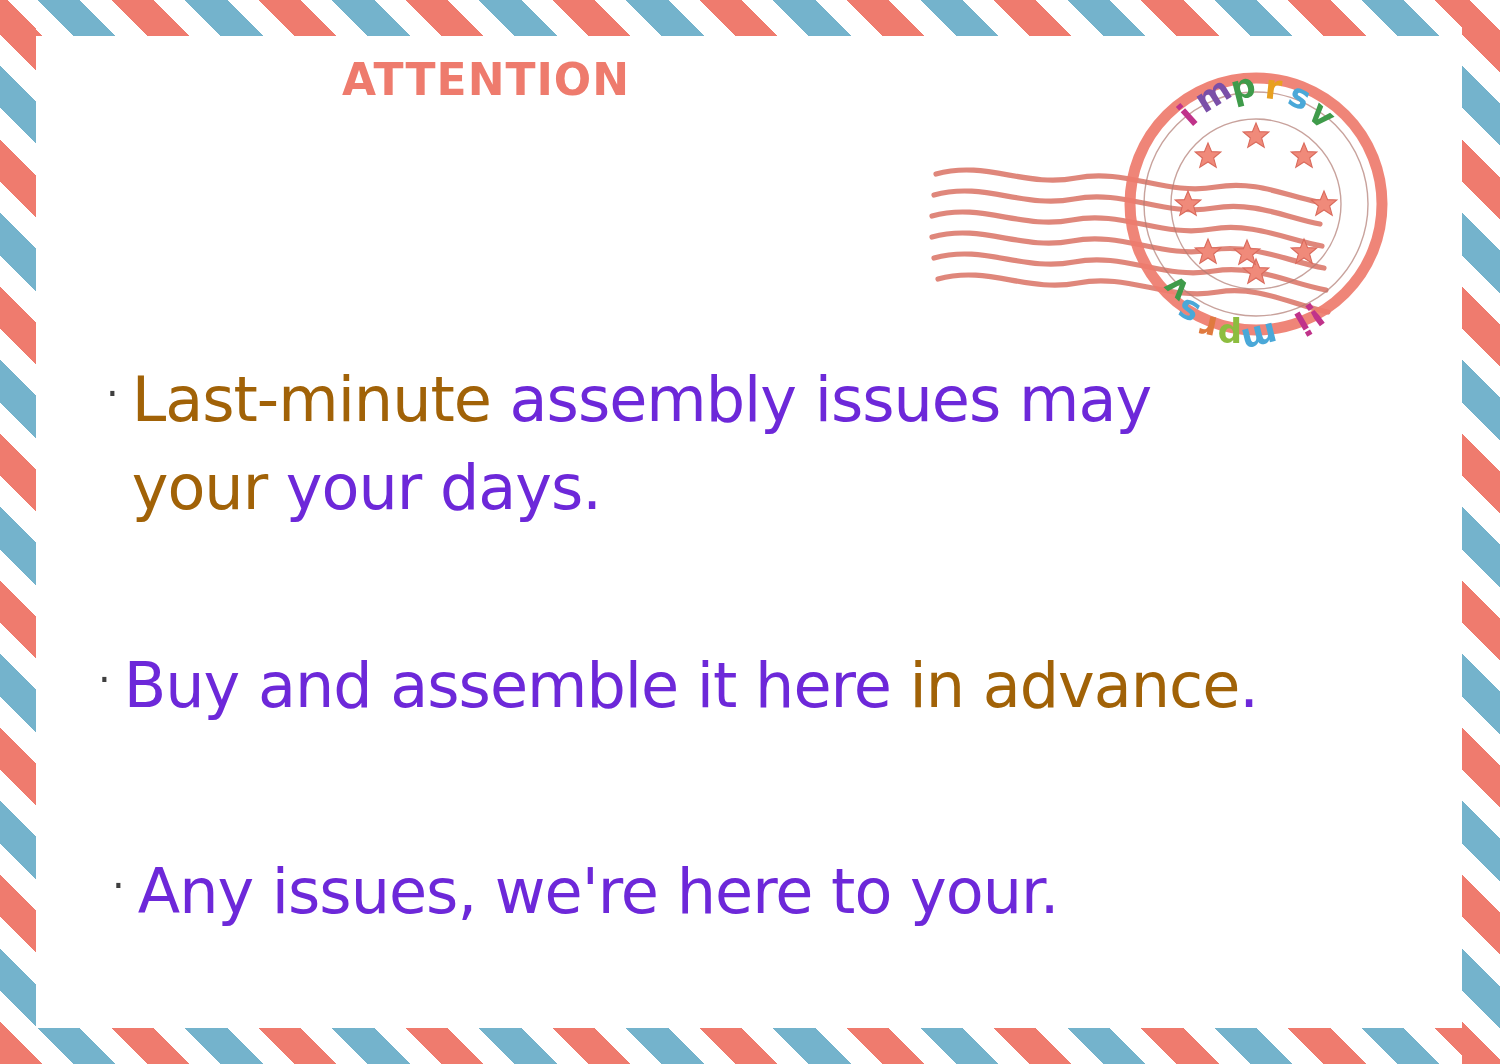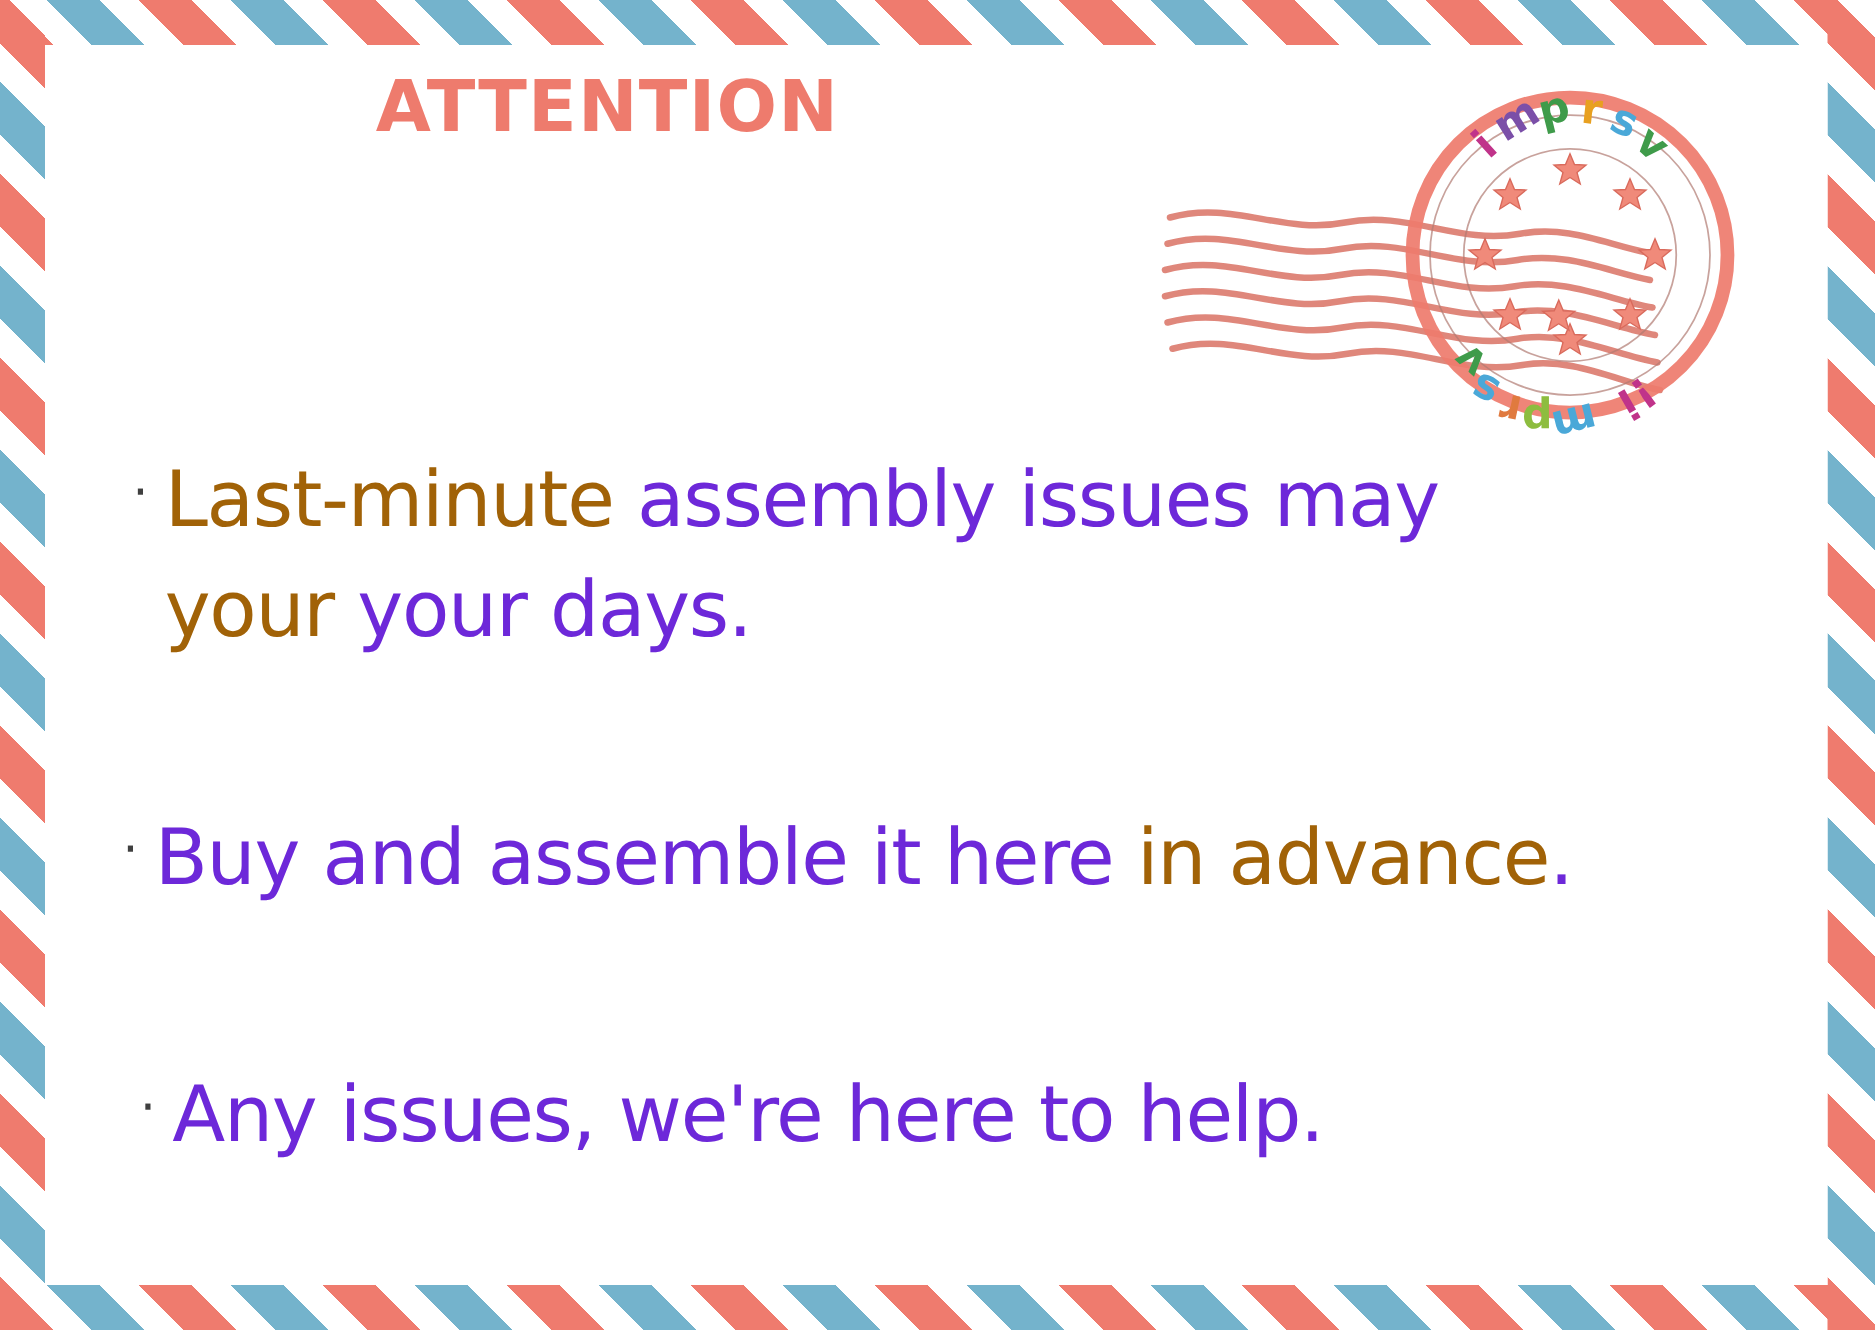--- a/index.html
+++ b/index.html
@@ -61,21 +61,21 @@
   }
 
   .title {
     position: absolute;
     top: 22px;
     left: 0;
     width: 900px;
     text-align: center;
     font-family: "DejaVu Sans", sans-serif;
     font-weight: bold;
-    font-size: 57px;
+    font-size: 44px;
     letter-spacing: 1px;
     color: #ee7b6d;
     line-height: 1;
   }
 
   
   .stamp-wrap {
     position: absolute;
     top: 20px;
     left: 880px;
@@ -195,18 +195,18 @@
         <span class="btext"><span class="hl">Last-minute</span><span class="dk"> assembly issues may </span><span class="hl">your</span><span class="dk"> your days.</span></span>
       </div>
 
       <div class="bullet b2">
         <span class="dot">·</span>
         <span class="btext"><span class="dk">Buy and assemble it here </span><span class="hl">in advance</span><span class="dk">.</span></span>
       </div>
 
       <div class="bullet b3">
         <span class="dot">·</span>
-        <span class="btext"><span class="dk">Any issues, we're here to help.</span></span>
+        <span class="btext"><span class="dk">Any issues, we're here to your.</span></span>
       </div>
 
     </div>
   </div>
 </div>
 
 </body></html>

